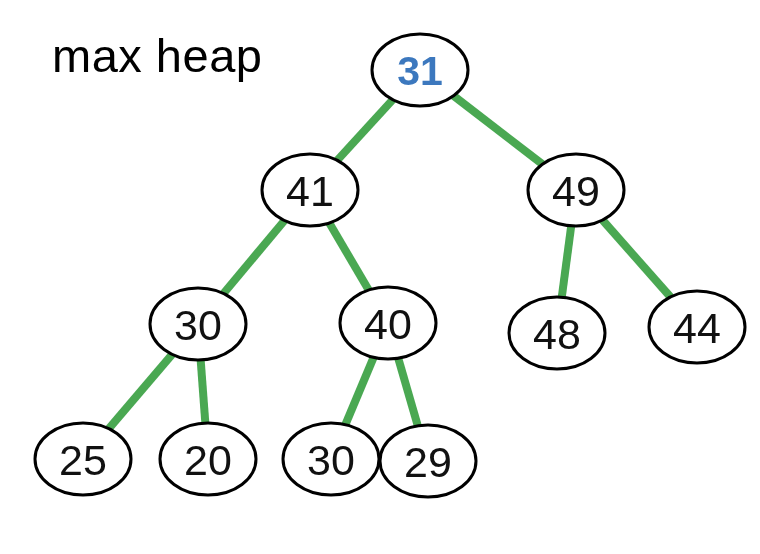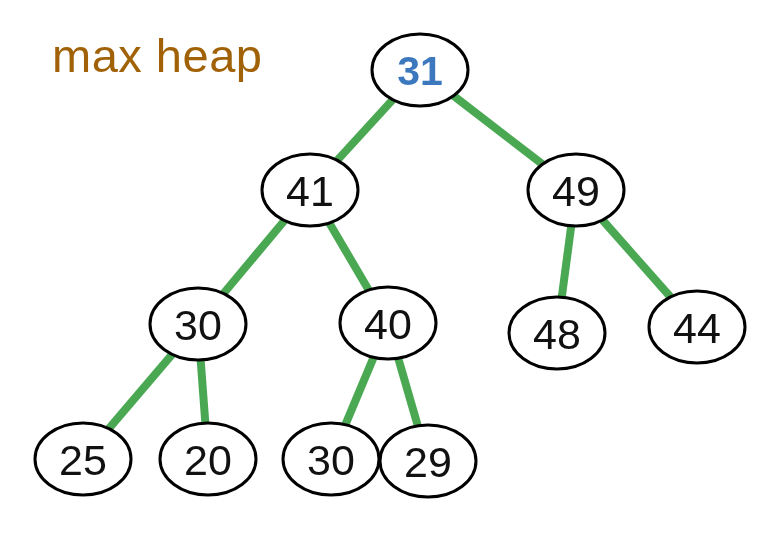--- a/index.html
+++ b/index.html
@@ -22,21 +22,21 @@
     width: 760px;
     height: 554px;
   }
   .heap-label {
     position: absolute;
     left: 52px;
     top: 32px;
     font-family: "Liberation Sans", sans-serif;
     font-size: 47px;
     font-weight: 400;
-    color: #a16207;
+    color: #000000;
     letter-spacing: 0.5px;
     white-space: nowrap;
     line-height: 1;
   }
   .node-text {
     font-family: "Liberation Sans", sans-serif;
     font-size: 43px;
     fill: #111111;
     text-anchor: middle;
     dominant-baseline: central;

